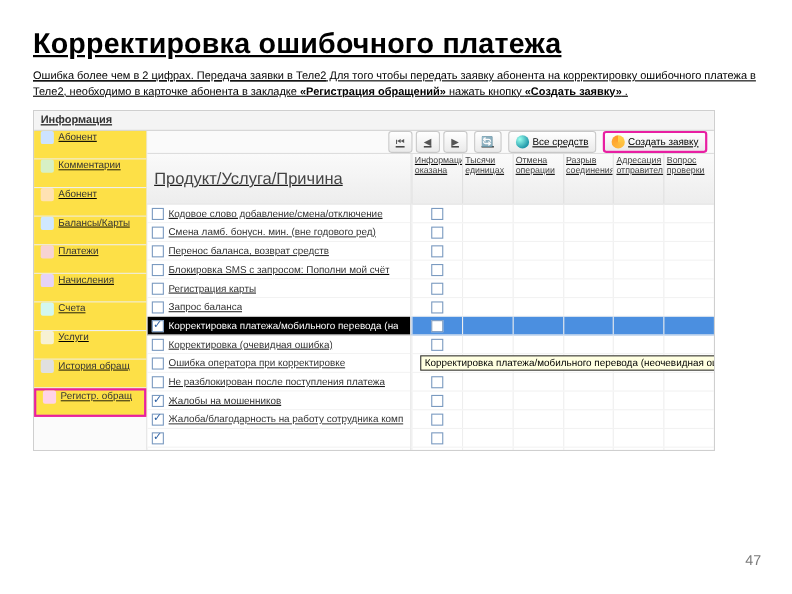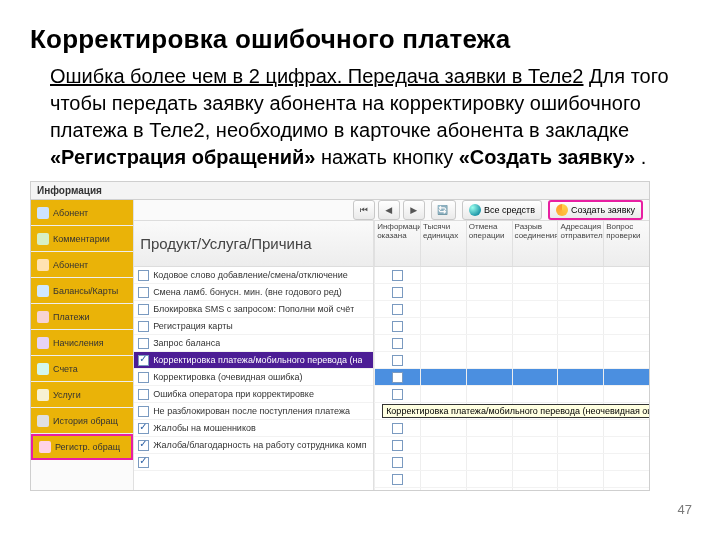--- a/index.html
+++ b/index.html
@@ -1,44 +1,44 @@
 <!DOCTYPE html>
 <html><head>
 <meta charset="utf-8">
 <style>
   * { box-sizing: border-box; margin: 0; padding: 0; }
   html, body { width: 720px; height: 540px; font-family: Arial, sans-serif; background: #fff; }
-  .slide { padding: 24px 30px 10px 30px; position: relative; height: 100%; }
+  .slide { padding: 24px 30px 10px 30px; position: relative; height: 100%; text-decoration: underline; }
   .title { font-size: 26px; font-weight: bold; letter-spacing: 0.2px; margin-bottom: 8px; }
-  .subtitle { font-size: 20px; line-height: 1.35; margin-bottom: 10px; margin-left: 20px; }
+  .subtitle { font-size: 10px; line-height: 1.35; margin-bottom: 10px; }
   .subtitle .ul { text-decoration: underline; }
   .subtitle b { font-weight: bold; }
   .app { border: 1px solid #cfcfcf; width: 620px; height: 310px; font-size: 10px; background: #fff; position: relative; overflow: hidden; }
   .app-top { background: #f4f4f4; border-bottom: 1px solid #d0d0d0; height: 18px; display: flex; align-items: center; padding-left: 6px; color: #333; font-weight: bold; }
   .app-body { display: flex; height: calc(100% - 18px); }
   .sidebar { width: 104px; background: #fbfbfb; border-right: 1px solid #e0e0e0; display: flex; flex-direction: column; }
-  .side-item { display: flex; align-items: center; gap: 4px; height: 26px; padding: 0 6px; border-bottom: 1px solid #eee; cursor: pointer; background: #eab308; }
+  .side-item { display: flex; align-items: flex-start; gap: 4px; height: 26px; padding: 0 6px; border-bottom: 1px solid #eee; cursor: pointer; background: #fde047; }
   .side-item.sel { border: 2px solid #e81fa2; height: 26px; }
   .side-item .ic { width: 12px; height: 12px; flex-shrink: 0; }
   .side-item .lbl { white-space: nowrap; overflow: hidden; text-overflow: clip; font-size: 9px; color: #333; }
   .main { flex: 1; display: flex; flex-direction: column; }
   .toolbar { height: 28px; border-bottom: 1px solid #ddd; display: flex; align-items: center; justify-content: flex-end; gap: 6px; padding: 0 6px; background: #fafafa; }
   .toolbar .pg { display: flex; gap: 3px; }
   .toolbar .btn { height: 20px; border: 1px solid #c8c8c8; background: linear-gradient(#fff,#eaeaea); border-radius: 3px; display: flex; align-items: center; padding: 0 6px; font-size: 9px; cursor: pointer; gap: 3px; }
   .toolbar .btn.icon-only { width: 22px; padding: 0; justify-content: center; }
   .btn-create { border: 2px solid #e81fa2 !important; }
   .content { flex: 1; display: flex; }
   .list-col { width: 240px; border-right: 1px solid #e0e0e0; display: flex; flex-direction: column; }
   .list-header { height: 46px; border-bottom: 1px solid #ddd; background: linear-gradient(#fafafa,#ededed); padding: 3px 6px; font-size: 15px; color: #444; display: flex; align-items: center; }
   .list-body { flex:1; overflow: hidden; }
   .row { display: flex; align-items: center; height: 17px; padding: 0 4px; gap: 4px; font-size: 9px; color: #333; border-bottom: 1px solid #f2f2f2; cursor: pointer; background:#fff; }
   .row .cb { width: 11px; height: 11px; border: 1px solid #7a9ac0; background: #fff; flex-shrink: 0; position: relative; }
   .row .cb.ck::after { content:"✓"; position:absolute; top:-3px; left:0; font-size:10px; color:#2b5fa3; }
   .row .txt { white-space: nowrap; overflow: hidden; }
-  .row.hl { background: #4c1d95; color: #fff; }
+  .row.hl { background: #000000; color: #fff; }
   .matrix { flex:1; display:flex; flex-direction:column; position:relative; }
   .mat-head { height:46px; display:flex; border-bottom:1px solid #ddd; background:linear-gradient(#fafafa,#ededed); }
   .mh { flex:1; border-left:1px solid #e0e0e0; font-size:8px; padding:2px 2px; color:#444; overflow:hidden; line-height:1.1; }
   .mat-body { flex:1; }
   .mrow { height:17px; display:flex; border-bottom:1px solid #f2f2f2; }
   .mrow.hl { background:#4b8fe0; }
   .mc { flex:1; border-left:1px solid #eee; display:flex; align-items:center; justify-content:center; }
   .mc .cb2 { width:11px; height:11px; border:1px solid #7a9ac0; background:#fff; cursor:pointer; }
   .tooltip { position:absolute; top:183px; left:8px; background:#ffffe1; border:1px solid #333; font-size:9px; padding:1px 3px; white-space:nowrap; z-index:5; }
   .pagenum { position:absolute; bottom:23px; right:28px; font-size:13px; color:#7a7a7a; }
@@ -143,20 +143,24 @@
                 <div class="row">
                   <span class="cb"></span>
                   <span class="txt">Кодовое слово добавление/смена/отключение</span>
                 </div>
                 <div class="row">
                   <span class="cb"></span>
                   <span class="txt">Смена ламб. бонусн. мин. (вне годового ред)</span>
                 </div>
                 <div class="row">
                   <span class="cb"></span>
+                  <span class="txt">Перенос баланса, возврат средств</span>
+                </div>
+                <div class="row">
+                  <span class="cb"></span>
                   <span class="txt">Блокировка SMS с запросом: Пополни мой счёт</span>
                 </div>
                 <div class="row">
                   <span class="cb"></span>
                   <span class="txt">Регистрация карты</span>
                 </div>
                 <div class="row">
                   <span class="cb"></span>
                   <span class="txt">Запрос баланса</span>
                 </div>

